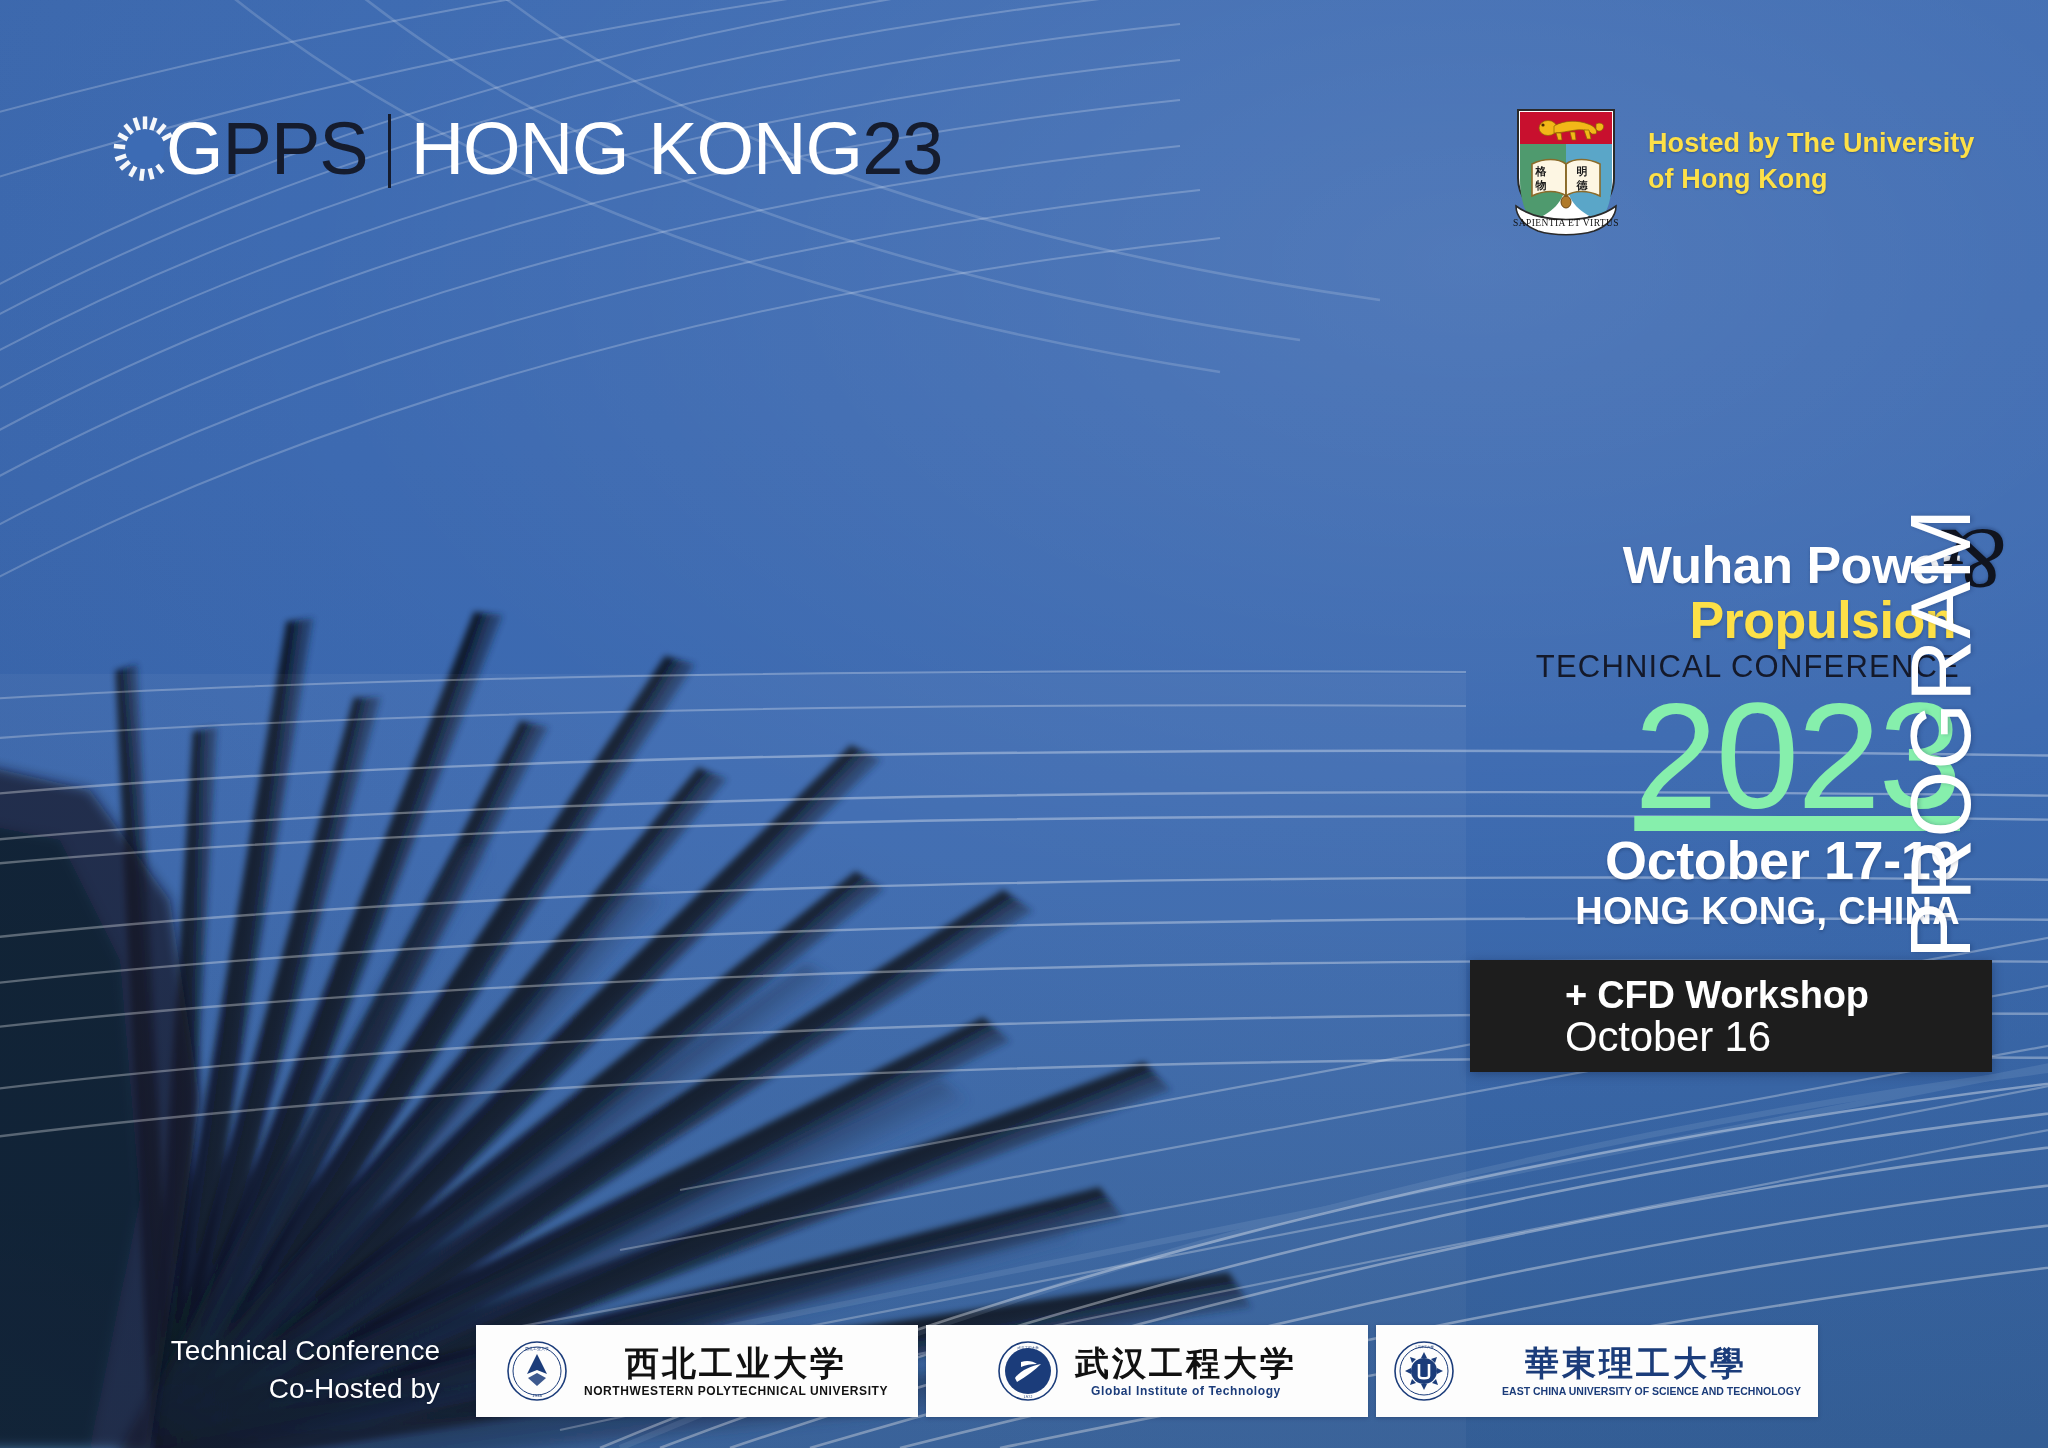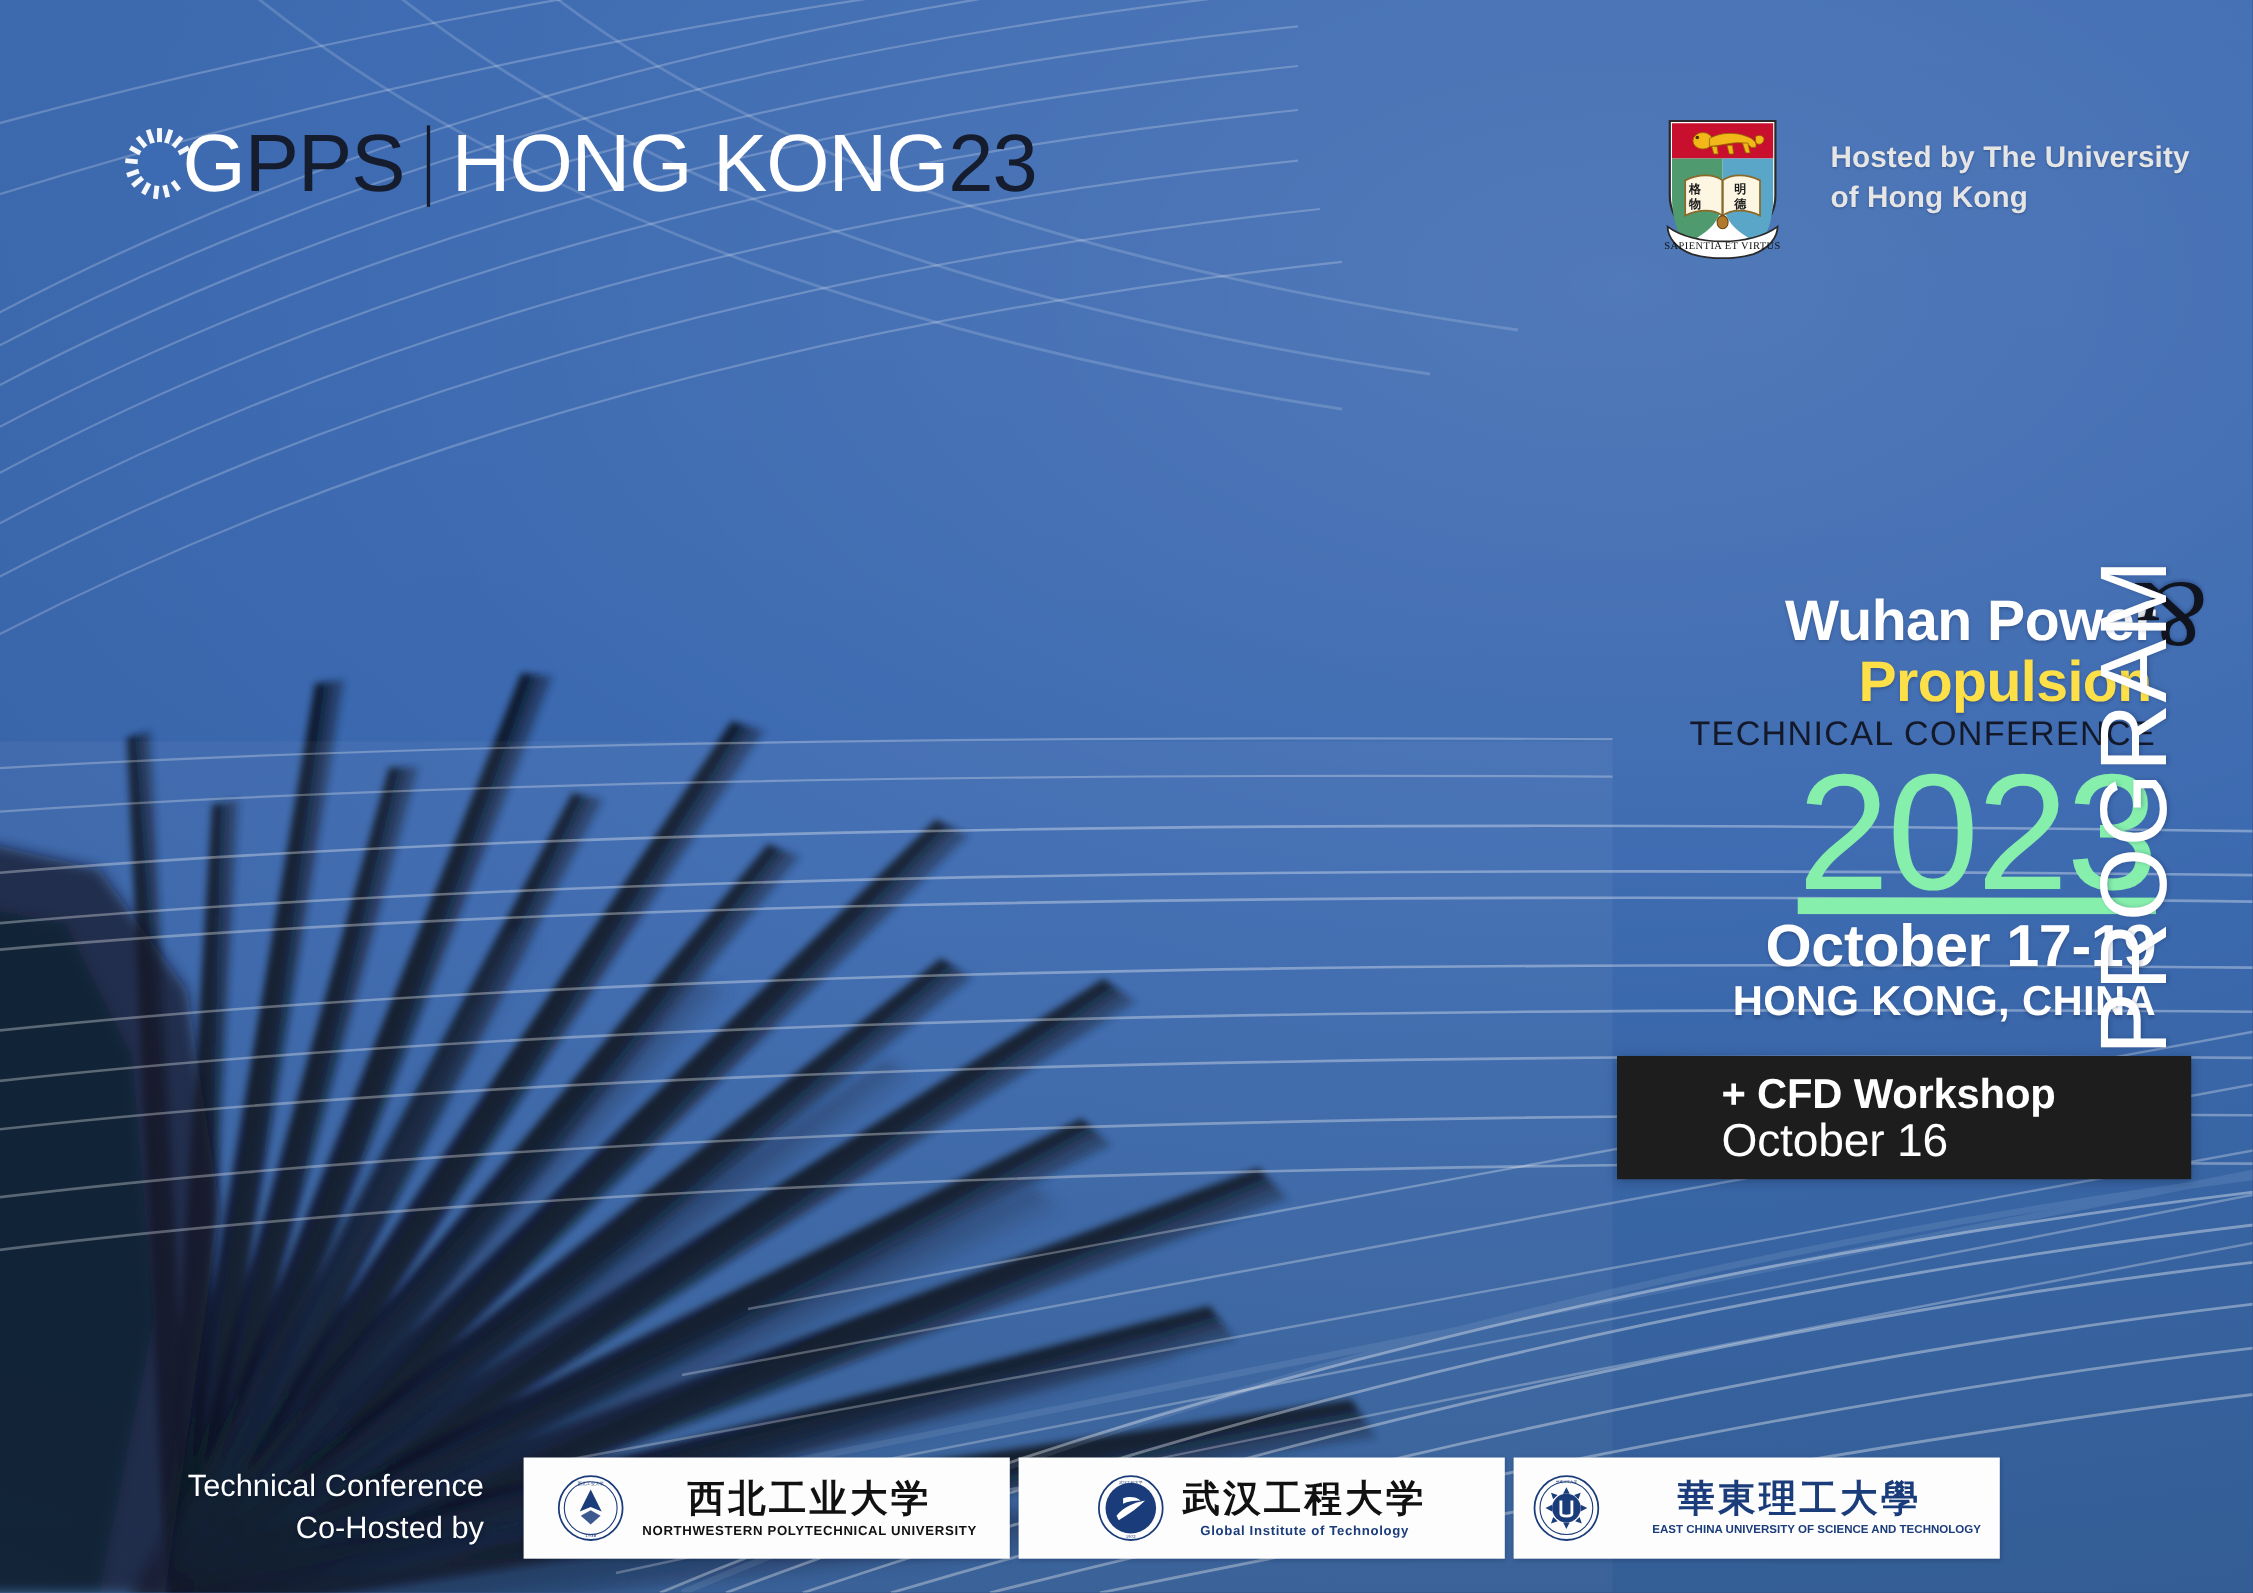--- a/index.html
+++ b/index.html
@@ -30,21 +30,21 @@
     font-family:"Liberation Sans","DejaVu Sans",sans-serif;}
   .gpps-g{color:#ffffff;}
   .gpps-pps{color:#151c2e;}
   .gpps-div{display:inline-block;width:3px;height:74px;background:#151c2e;
     margin:0 20px;vertical-align:-14px;}
   .gpps-hk{color:#ffffff;}
   .gpps-23{color:#151c2e;}
 
   .hku-block{position:absolute;left:1512px;top:104px;display:flex;align-items:flex-start;}
   .hku-crest{width:108px;height:132px;flex:0 0 auto;}
-  .hosted-text{margin-left:44px;margin-top:22px;color:#e5e5e5;font-size:27px;line-height:1.32;
+  .hosted-text{margin-left:28px;margin-top:22px;color:#fde047;font-size:27px;line-height:1.32;
     font-weight:600;letter-spacing:.1px;white-space:pre-line;
     text-shadow:0 1px 2px rgba(12,30,68,.35);}
 
   
   .title-block{position:absolute;left:1500px;top:538px;width:460px;text-align:right;}
   .t-line1{position:relative;color:#ffffff;font-size:52px;line-height:54px;font-weight:700;
     letter-spacing:-.5px;text-shadow:0 2px 3px rgba(10,28,66,.28);}
   .t-line2{color:#fde047;font-size:52px;line-height:56px;font-weight:700;letter-spacing:-.5px;
     text-shadow:0 2px 3px rgba(10,28,66,.28);padding-right:4px;}
   .amp{position:absolute;right:-46px;top:-22px;color:#10141f;font-size:86px;line-height:86px;

